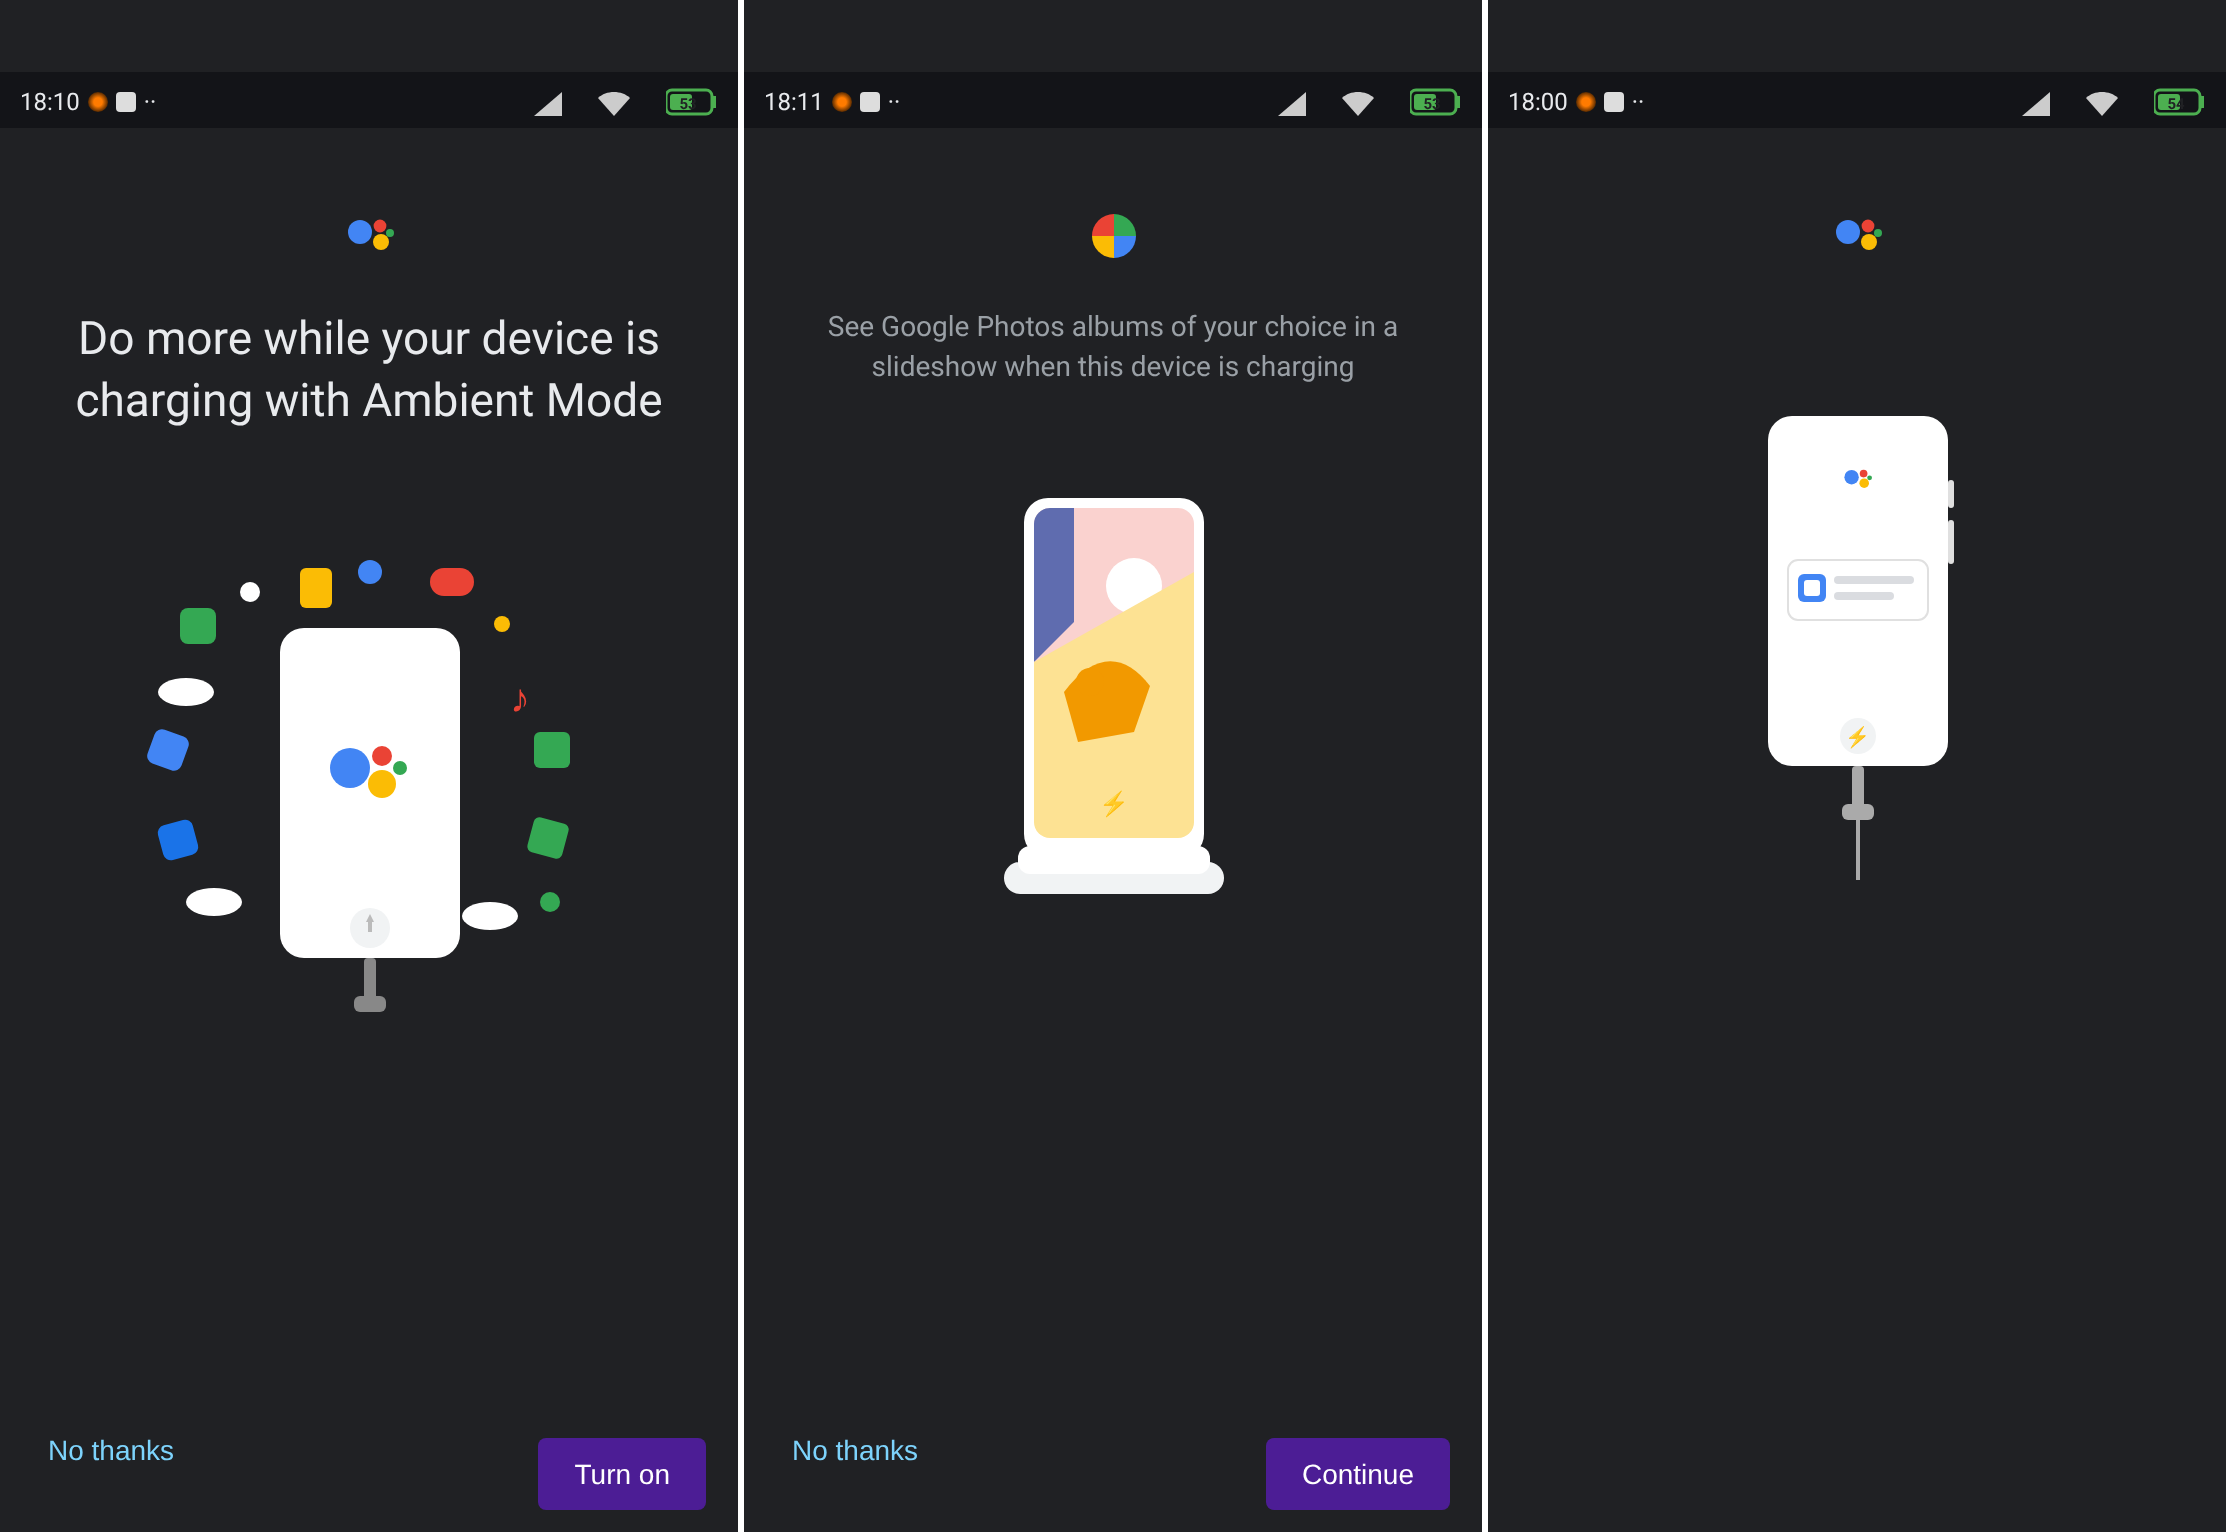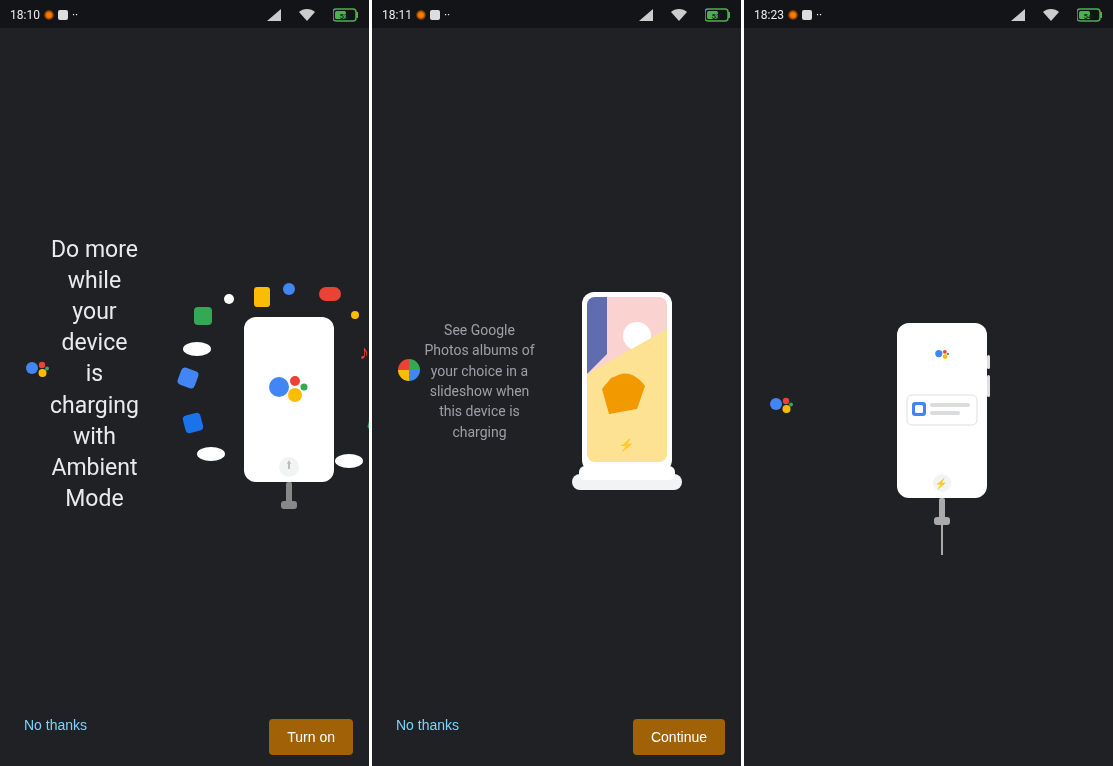--- a/index.html
+++ b/index.html
@@ -22,30 +22,31 @@
   }
   .statusbar {
     height: 28px;
     display: flex;
     align-items: center;
     justify-content: space-between;
     padding: 2px 10px 0 10px;
     font-size: 12px;
     color: #e8eaed;
     background: #131418;
+    margin-top: 36px;
   }
   .sb-left { display: flex; align-items: center; gap: 4px; }
-  .sb-right { display: flex; align-items: center; gap: 18px; }
+  .sb-right { display: flex; align-items: flex-end; gap: 18px; }
   .sb-orb { width: 10px; height: 10px; border-radius: 50%; background: radial-gradient(circle,#ff7b00 30%,#5a2b00 70%); display:inline-block; }
   .sb-sq { width: 10px; height: 10px; border-radius: 2px; background:#ddd; display:inline-block; }
   .sig-icon svg, .wifi-icon svg, .batt-icon svg { display:block; }
   .content {
     flex: 1;
     display: flex;
-    flex-direction: row;
+    flex-direction: column;
     align-items: center;
     padding: 40px 24px 0 24px;
     text-align: center;
   }
   .app-icon { height: 28px; margin-bottom: 22px; display:flex; align-items:center; justify-content:center; }
   .title {
     font-size: 23px;
     font-weight: 400;
     line-height: 1.35;
     color: #e8eaed;
@@ -75,21 +76,21 @@
   .btn-secondary {
     color: #7dd3fc;
     font-size: 14px;
     font-weight: 500;
     padding: 10px 8px;
     cursor: pointer;
     background: transparent;
     border: none;
   }
   .btn-primary {
-    background: #a16207;
+    background: #4c1d95;
     color: #fff;
     font-size: 14px;
     font-weight: 500;
     padding: 10px 18px;
     border-radius: 4px;
     border: none;
     cursor: pointer;
     margin-top: 24px;
   }
   .spacer { flex:1; }
@@ -242,21 +243,21 @@
 
   <div class="buttonbar">
     <button class="btn-secondary">No thanks</button>
     <button class="btn-primary">Continue</button>
   </div>
 </div>
 
 <div class="screen">
   <div class="statusbar">
     <div class="sb-left">
-      <span>18:23</span>
+      <span>18:00</span>
       <span class="sb-orb"></span>
       <span class="sb-sq"></span>
       <span>··</span>
     </div>
     <div class="sb-right">
       <span class="sig-icon">
         <svg width="14" height="12" viewBox="0 0 14 12">
             <path d="M0 12 L14 12 L14 0 Z" fill="#ccc"></path>
           </svg>
       </span>

